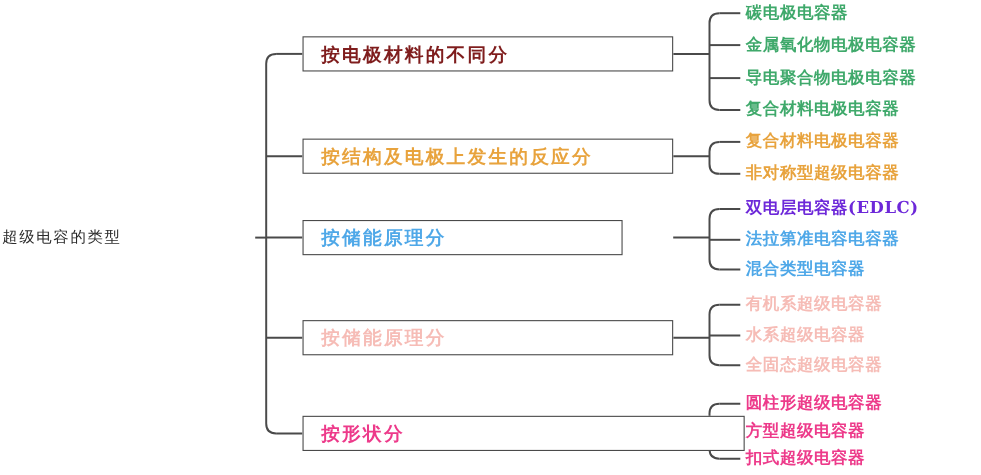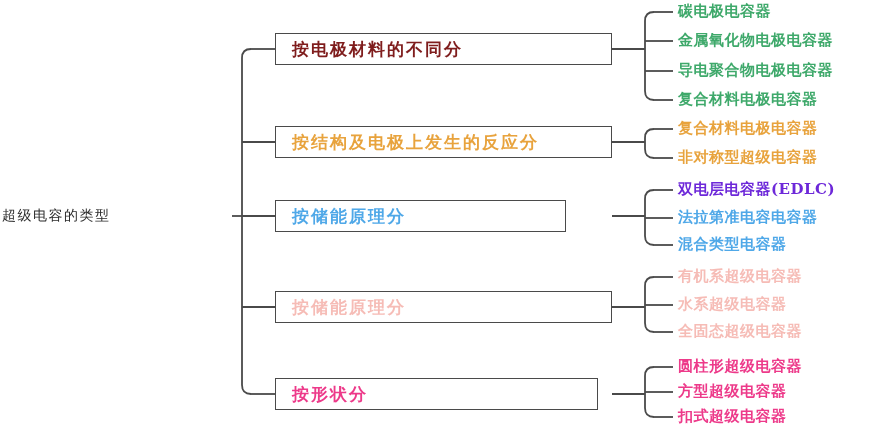--- a/index.html
+++ b/index.html
@@ -108,21 +108,21 @@
       </div>
       <div class="branch-box" style="left: 275px; top: 126px; width: 337px; height: 32px; color: rgb(232, 163, 61);">
         <span>按结构及电极上发生的反应分</span>
       </div>
       <div class="branch-box" style="left: 275px; top: 200px; width: 291px; height: 32px; color: rgb(79, 168, 232);">
         <span>按储能原理分</span>
       </div>
       <div class="branch-box" style="left: 275px; top: 291px; width: 337px; height: 32px; color: rgb(246, 188, 182);">
         <span>按储能原理分</span>
       </div>
-      <div class="branch-box" style="left: 275px; top: 378px; width: 323px; height: 32px; color: rgb(237, 58, 138);">
+      <div class="branch-box" style="left: 275px; top: 378px; width: 402px; height: 32px; color: rgb(237, 58, 138);">
         <span>按形状分</span>
       </div>
     </div>
   <div id="leaf-layer">
       <div class="leaf-label" style="left: 678px; top: 4px; color: rgb(63, 169, 107);">碳电极电容器</div>
       <div class="leaf-label" style="left: 678px; top: 33px; color: rgb(63, 169, 107);">金属氧化物电极电容器</div>
       <div class="leaf-label" style="left: 678px; top: 63px; color: rgb(63, 169, 107);">导电聚合物电极电容器</div>
       <div class="leaf-label" style="left: 678px; top: 92px; color: rgb(63, 169, 107);">复合材料电极电容器</div>
       <div class="leaf-label" style="left: 678px; top: 121px; color: rgb(232, 163, 61);">复合材料电极电容器</div>
       <div class="leaf-label" style="left: 678px; top: 150px; color: rgb(232, 163, 61);">非对称型超级电容器</div>

